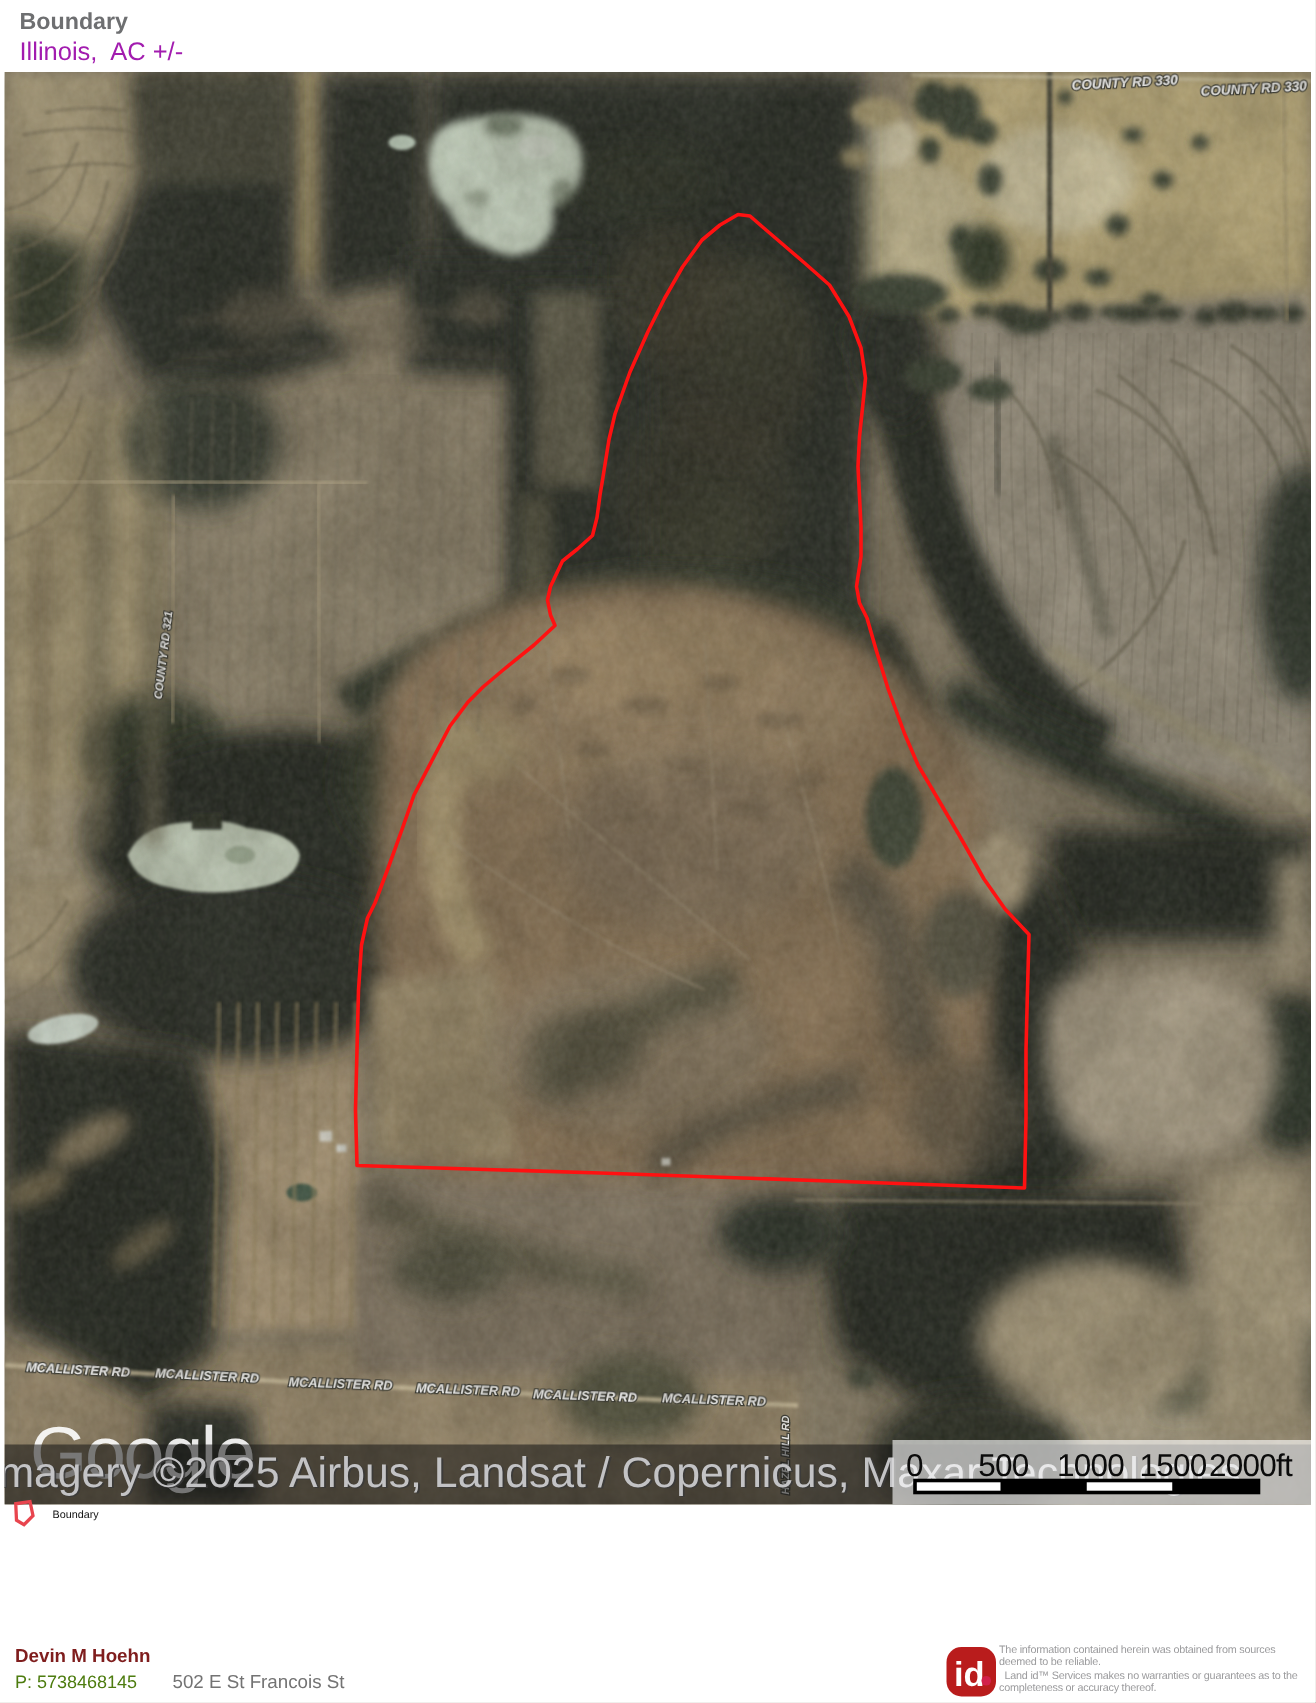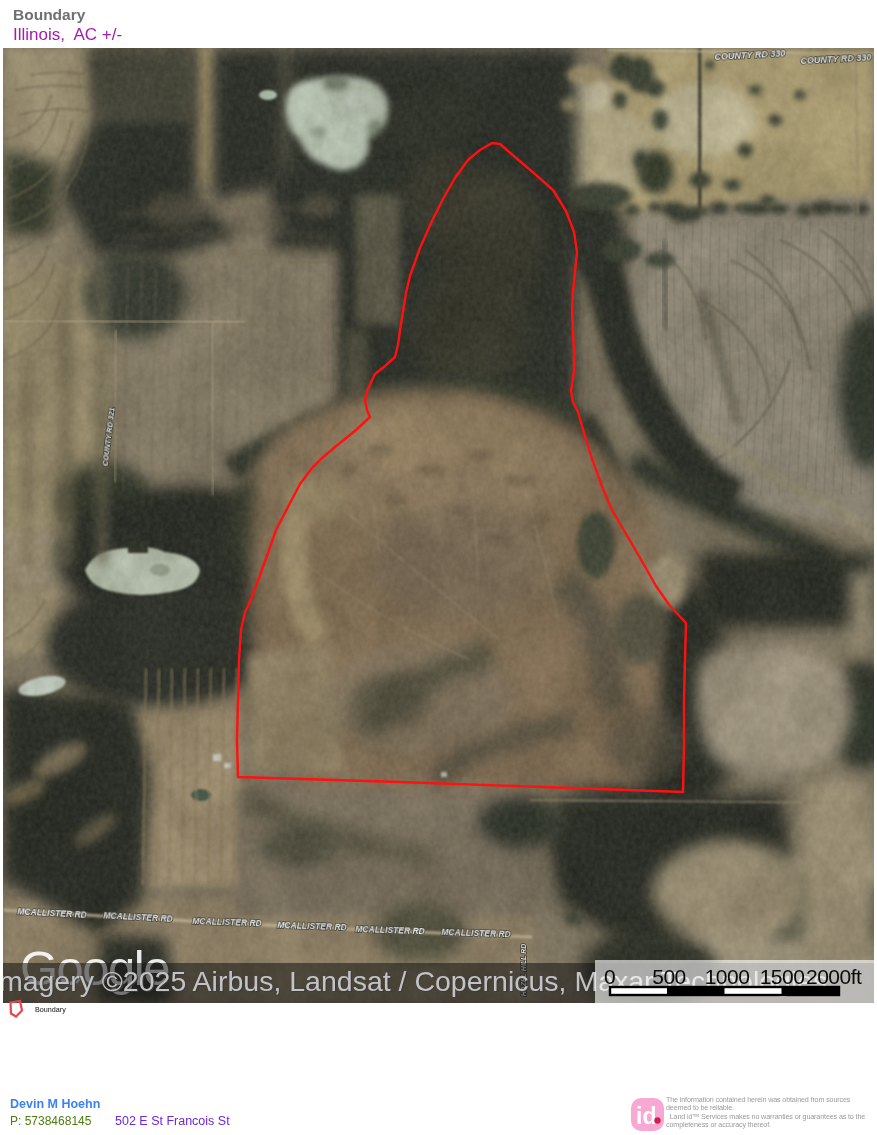--- a/index.html
+++ b/index.html
@@ -1,24 +1,24 @@
 <!DOCTYPE html>
 <html><head>
 <meta charset="utf-8">
 <style>
   html,body{margin:0;padding:0;background:#fff;}
   body{width:877px;height:1135px;position:relative;font-family:"Liberation Sans",sans-serif;overflow:hidden;}
   .hdr1{position:absolute;left:13px;top:6px;font-size:15.5px;font-weight:bold;color:#6e6f71;}
   .hdr2{position:absolute;left:13px;top:25px;font-size:17px;color:#a21caf;}
   #map{position:absolute;left:3px;top:48px;width:871px;height:955px;}
   .legend{position:absolute;left:0;top:992px;}
-  .f1{position:absolute;left:10px;top:1097px;font-size:12.5px;font-weight:bold;color:#3b82f6;}
+  .f1{position:absolute;left:10px;top:1097px;font-size:12.5px;font-weight:bold;color:#7f1d1d;}
   .f2{position:absolute;left:10px;top:1114px;font-size:12px;color:#4d7c0f;}
-  .f3{position:absolute;left:115px;top:1114px;font-size:12.5px;color:#6d28d9;}
-  .idbox{position:absolute;left:631px;top:1098px;width:33px;height:33px;background:#f9a8d4;border-radius:10px;}
+  .f3{position:absolute;left:115px;top:1114px;font-size:12.5px;color:#737373;}
+  .idbox{position:absolute;left:631px;top:1098px;width:33px;height:33px;background:#b91c1c;border-radius:10px;}
   .disc{position:absolute;left:666px;top:1096px;width:219px;font-size:7.2px;letter-spacing:-0.15px;line-height:8.3px;color:#9b9b9d;}
 </style>
 </head>
 <body>
 <div class="hdr1">Boundary</div>
 <div class="hdr2">Illinois,&nbsp; AC +/-</div>
 <svg id="map" viewBox="0 0 871 955" preserveAspectRatio="none">
   <defs>
     <filter id="b8" x="-60%" y="-60%" width="220%" height="220%">
         <feGaussianBlur stdDeviation="8"></feGaussianBlur>

